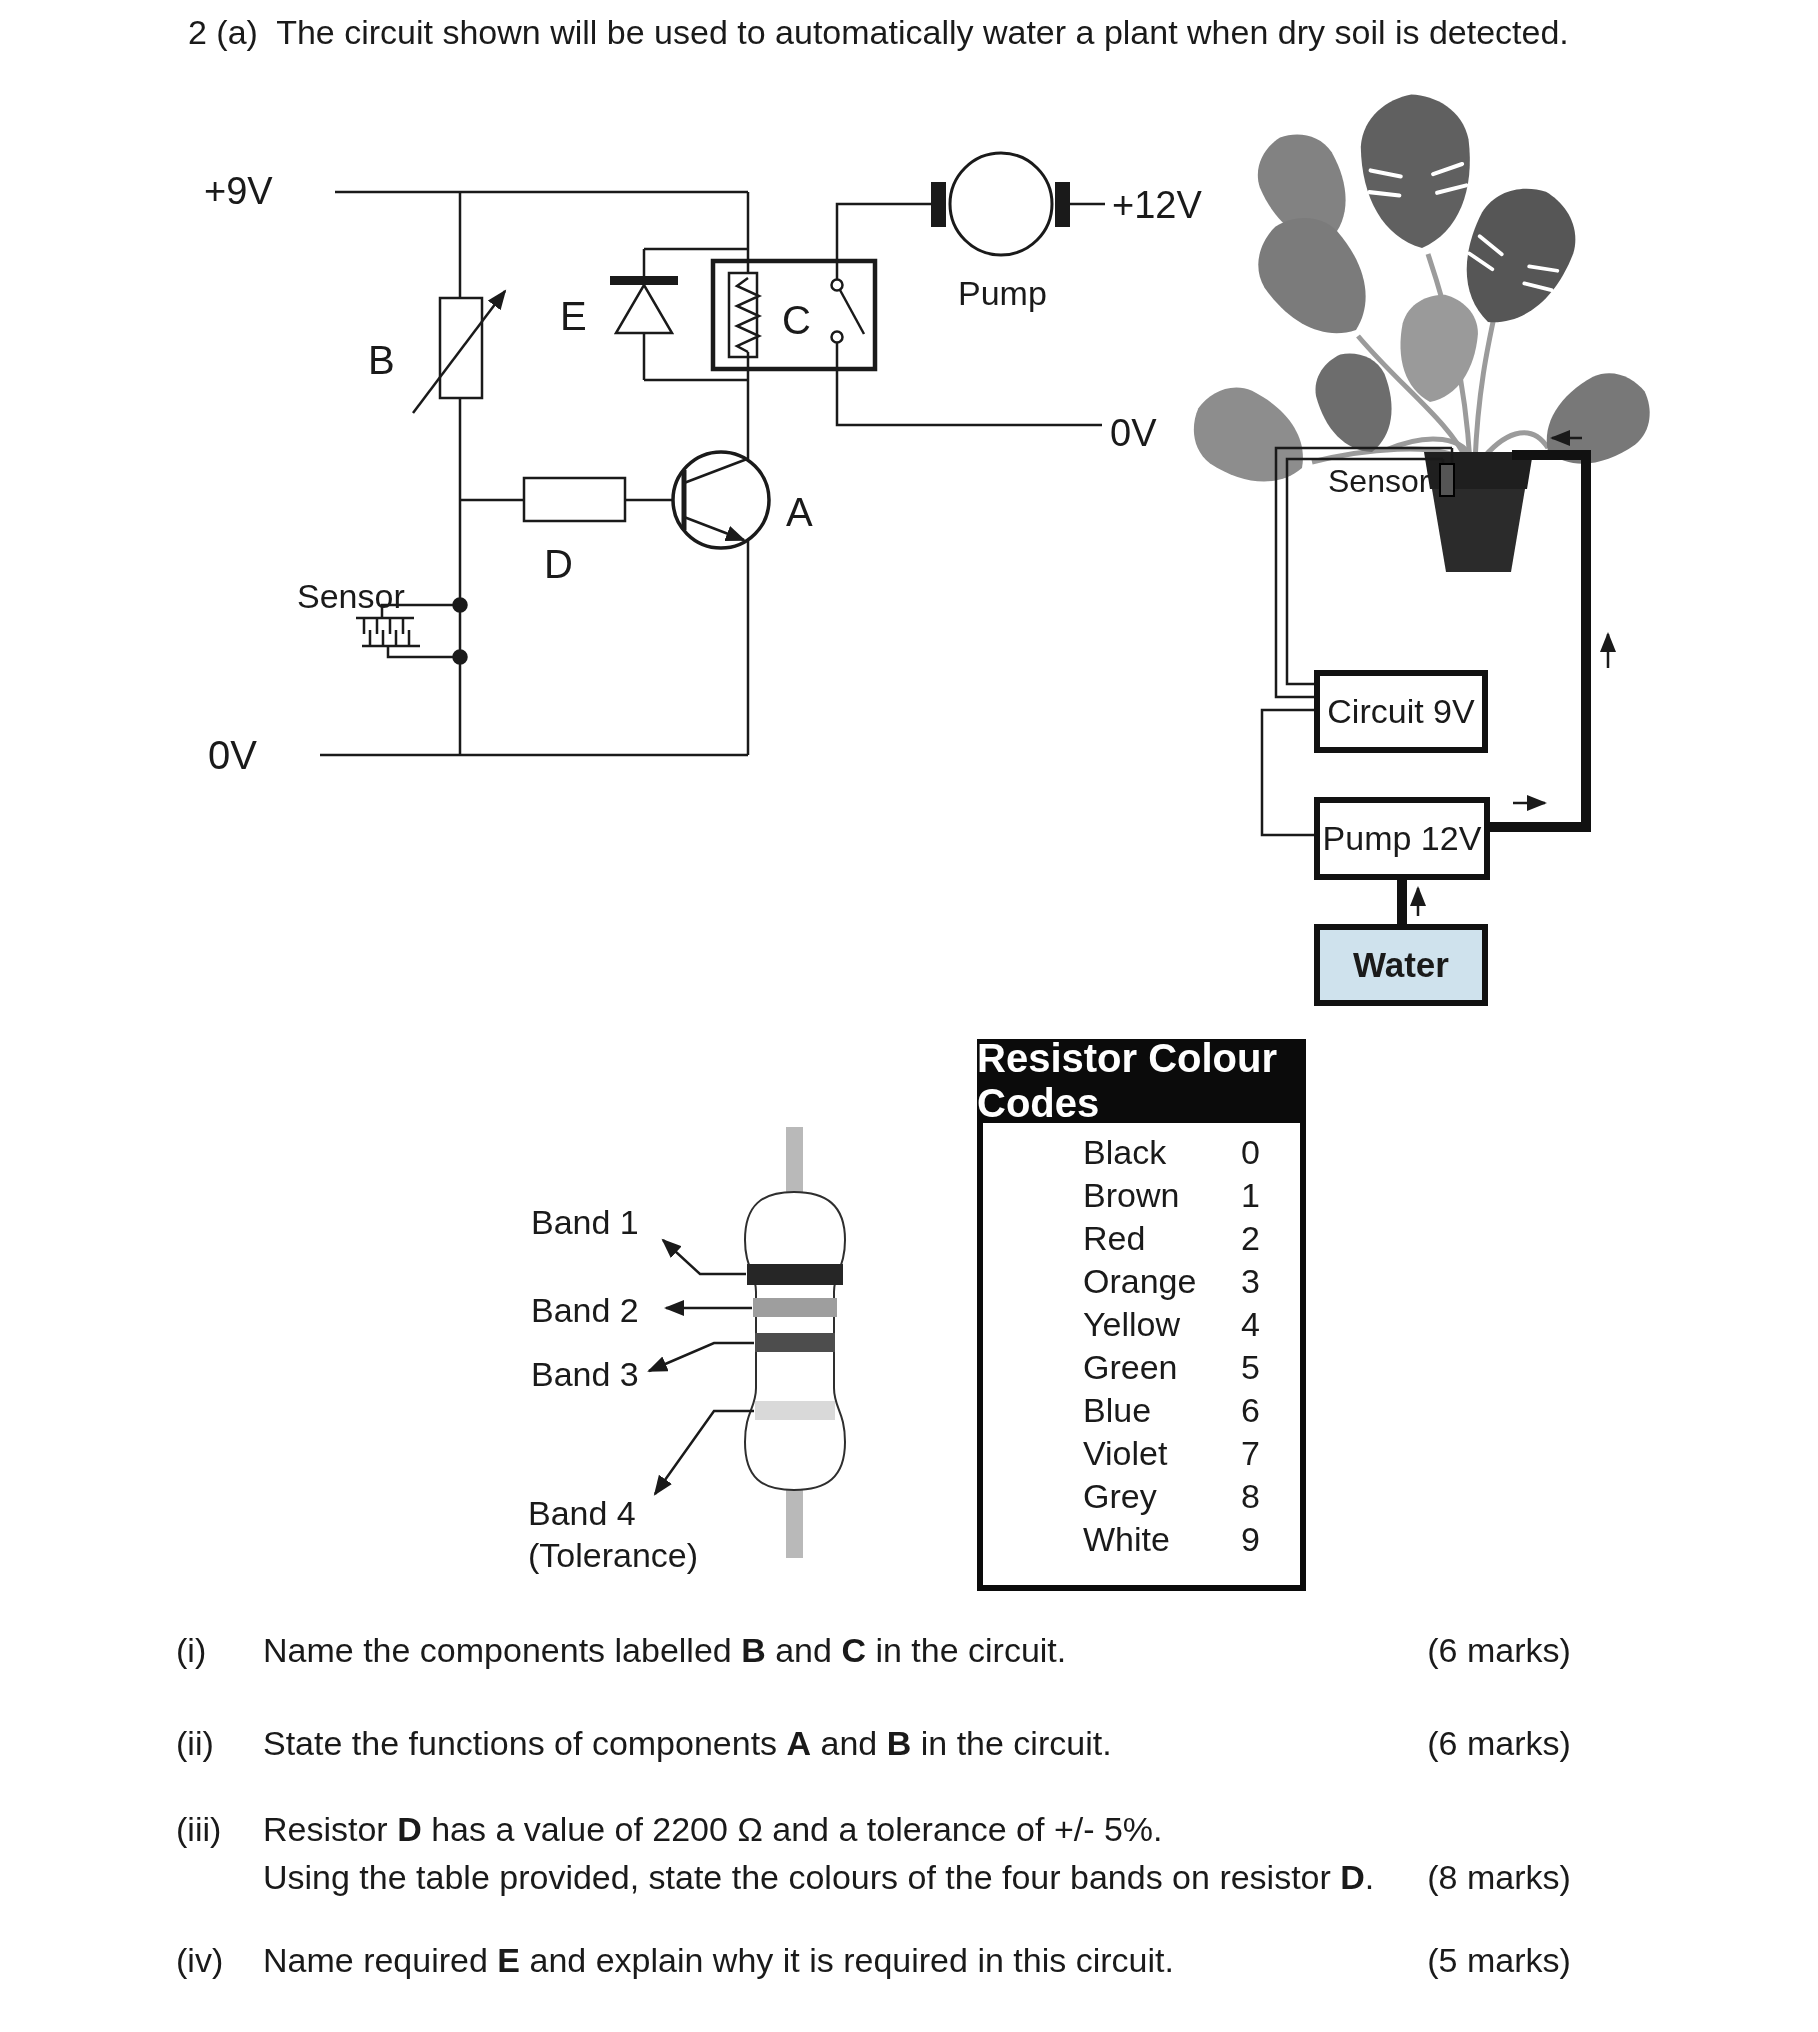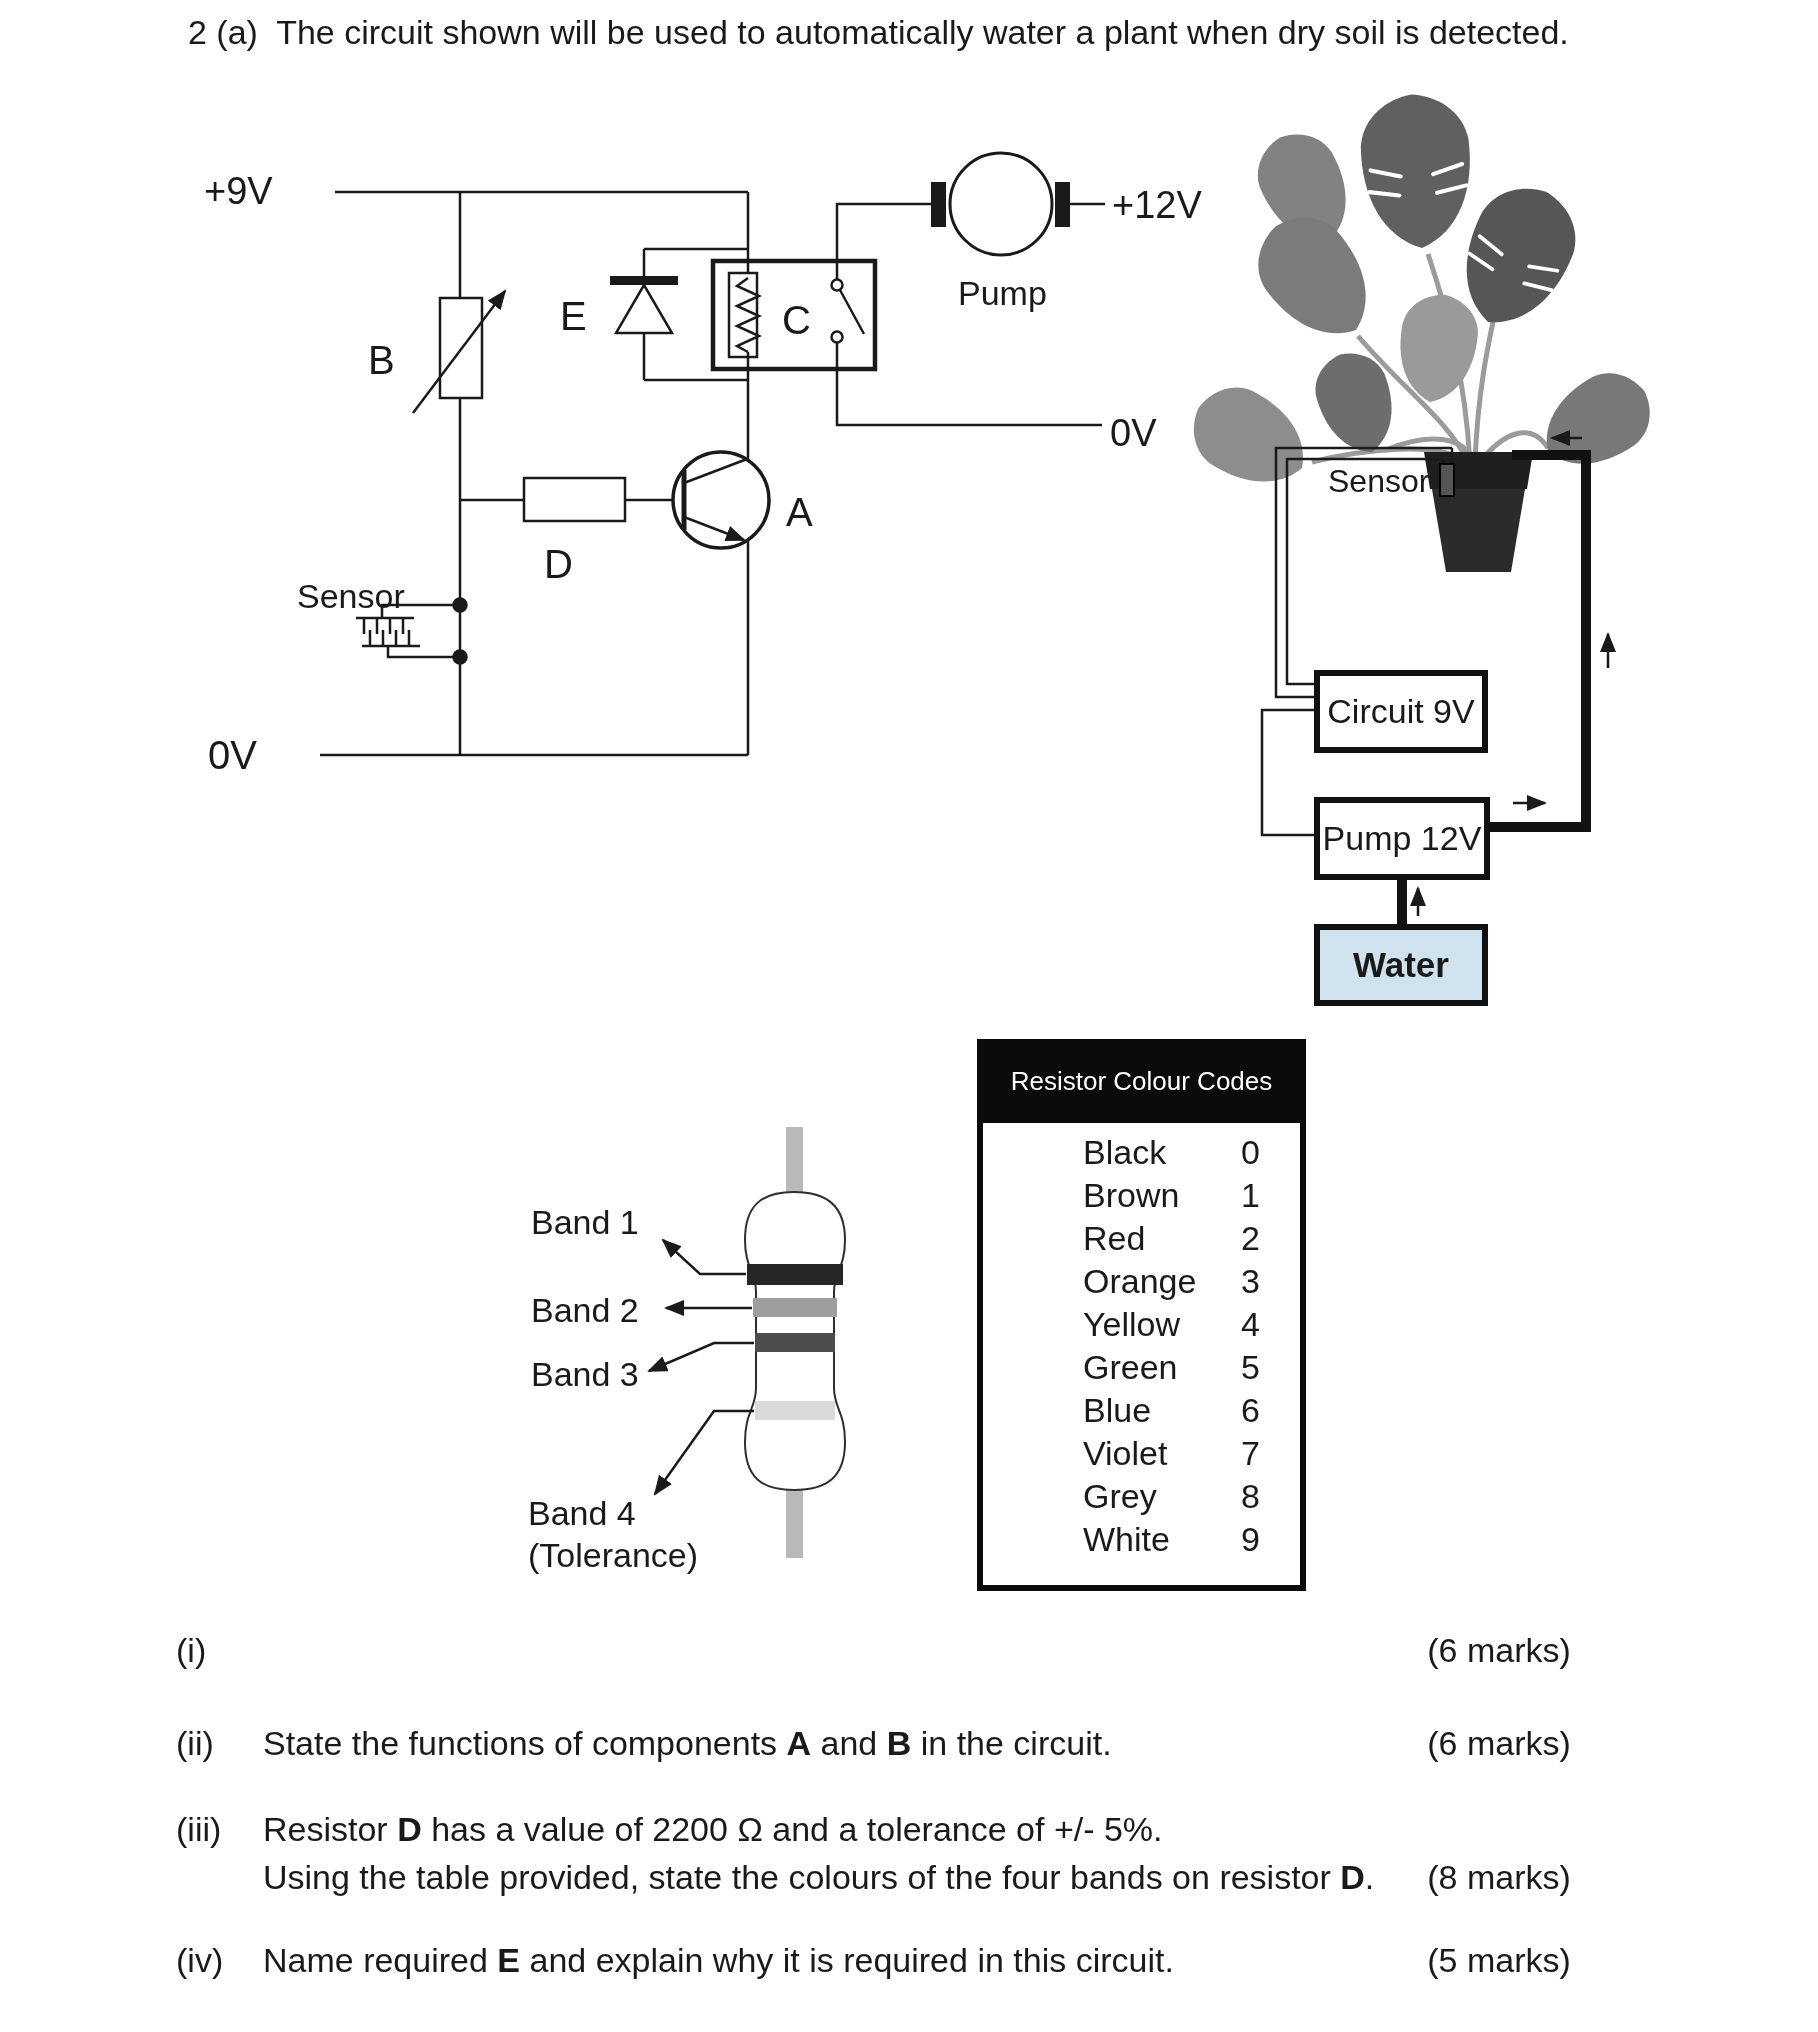--- a/index.html
+++ b/index.html
@@ -16,21 +16,21 @@
   .title{left:188px;top:13px;font-size:34px;}
   .lbl40{font-size:40px;}
   .lbl38{font-size:38px;text-align:right;}
   .lbl34{font-size:34px;}
   .lbl32{font-size:32px;}
   .boxtext{position:absolute;display:flex;align-items:center;justify-content:center;font-size:34px;}
   .bold{font-weight:bold;}
   
   .ctable{position:absolute;left:977px;top:1039px;width:329px;}
   .ctable-head{
-    height:84px;background:#0b0b0b;color:#ffffff;font-weight:normal;font-size:26px;
+    height:84px;background:#0b0b0b;color:#ffffff;font-weight:bold;font-size:40px;
     display:flex;align-items:center;justify-content:center;
   }
   .ctable-body{
     background:#ffffff;border:6px solid #0b0b0b;border-top:none;
     padding:8px 0 24px 0;
   }
   .ctable-row{display:flex;height:43px;align-items:center;font-size:34px;}
   .ctable-row .cname{margin-left:100px;}
   .ctable-row .cval{margin-left:auto;margin-right:40px;}
   
@@ -272,20 +272,21 @@
           <span class="cval">8</span>
         </div>
       <div class="ctable-row">
           <span class="cname">White</span>
           <span class="cval">9</span>
         </div>
     </div>
   </div>
 
   <div class="qnum" style="top:1631px;">(i)</div>
+  <div class="qtext" style="top:1631px;"><span>Name the components labelled </span><span class="bold">B</span><span> and </span><span class="bold">C</span><span> in the circuit.</span></div>
   <div class="qmarks" style="top:1631px;">(6 marks)</div>
 
   <div class="qnum" style="top:1724px;">(ii)</div>
   <div class="qtext" style="top:1724px;"><span>State the functions of components </span><span class="bold">A</span><span> and </span><span class="bold">B</span><span> in the circuit.</span></div>
   <div class="qmarks" style="top:1724px;">(6 marks)</div>
 
   <div class="qnum" style="top:1810px;">(iii)</div>
   <div class="qtext" style="top:1810px;"><span>Resistor </span><span class="bold">D</span><span> has a value of 2200 Ω and a tolerance of +/- 5%.</span></div>
   <div class="qtext" style="top:1858px;"><span>Using the table provided, state the colours of the four bands on resistor </span><span class="bold">D</span><span>.</span></div>
   <div class="qmarks" style="top:1858px;">(8 marks)</div>

